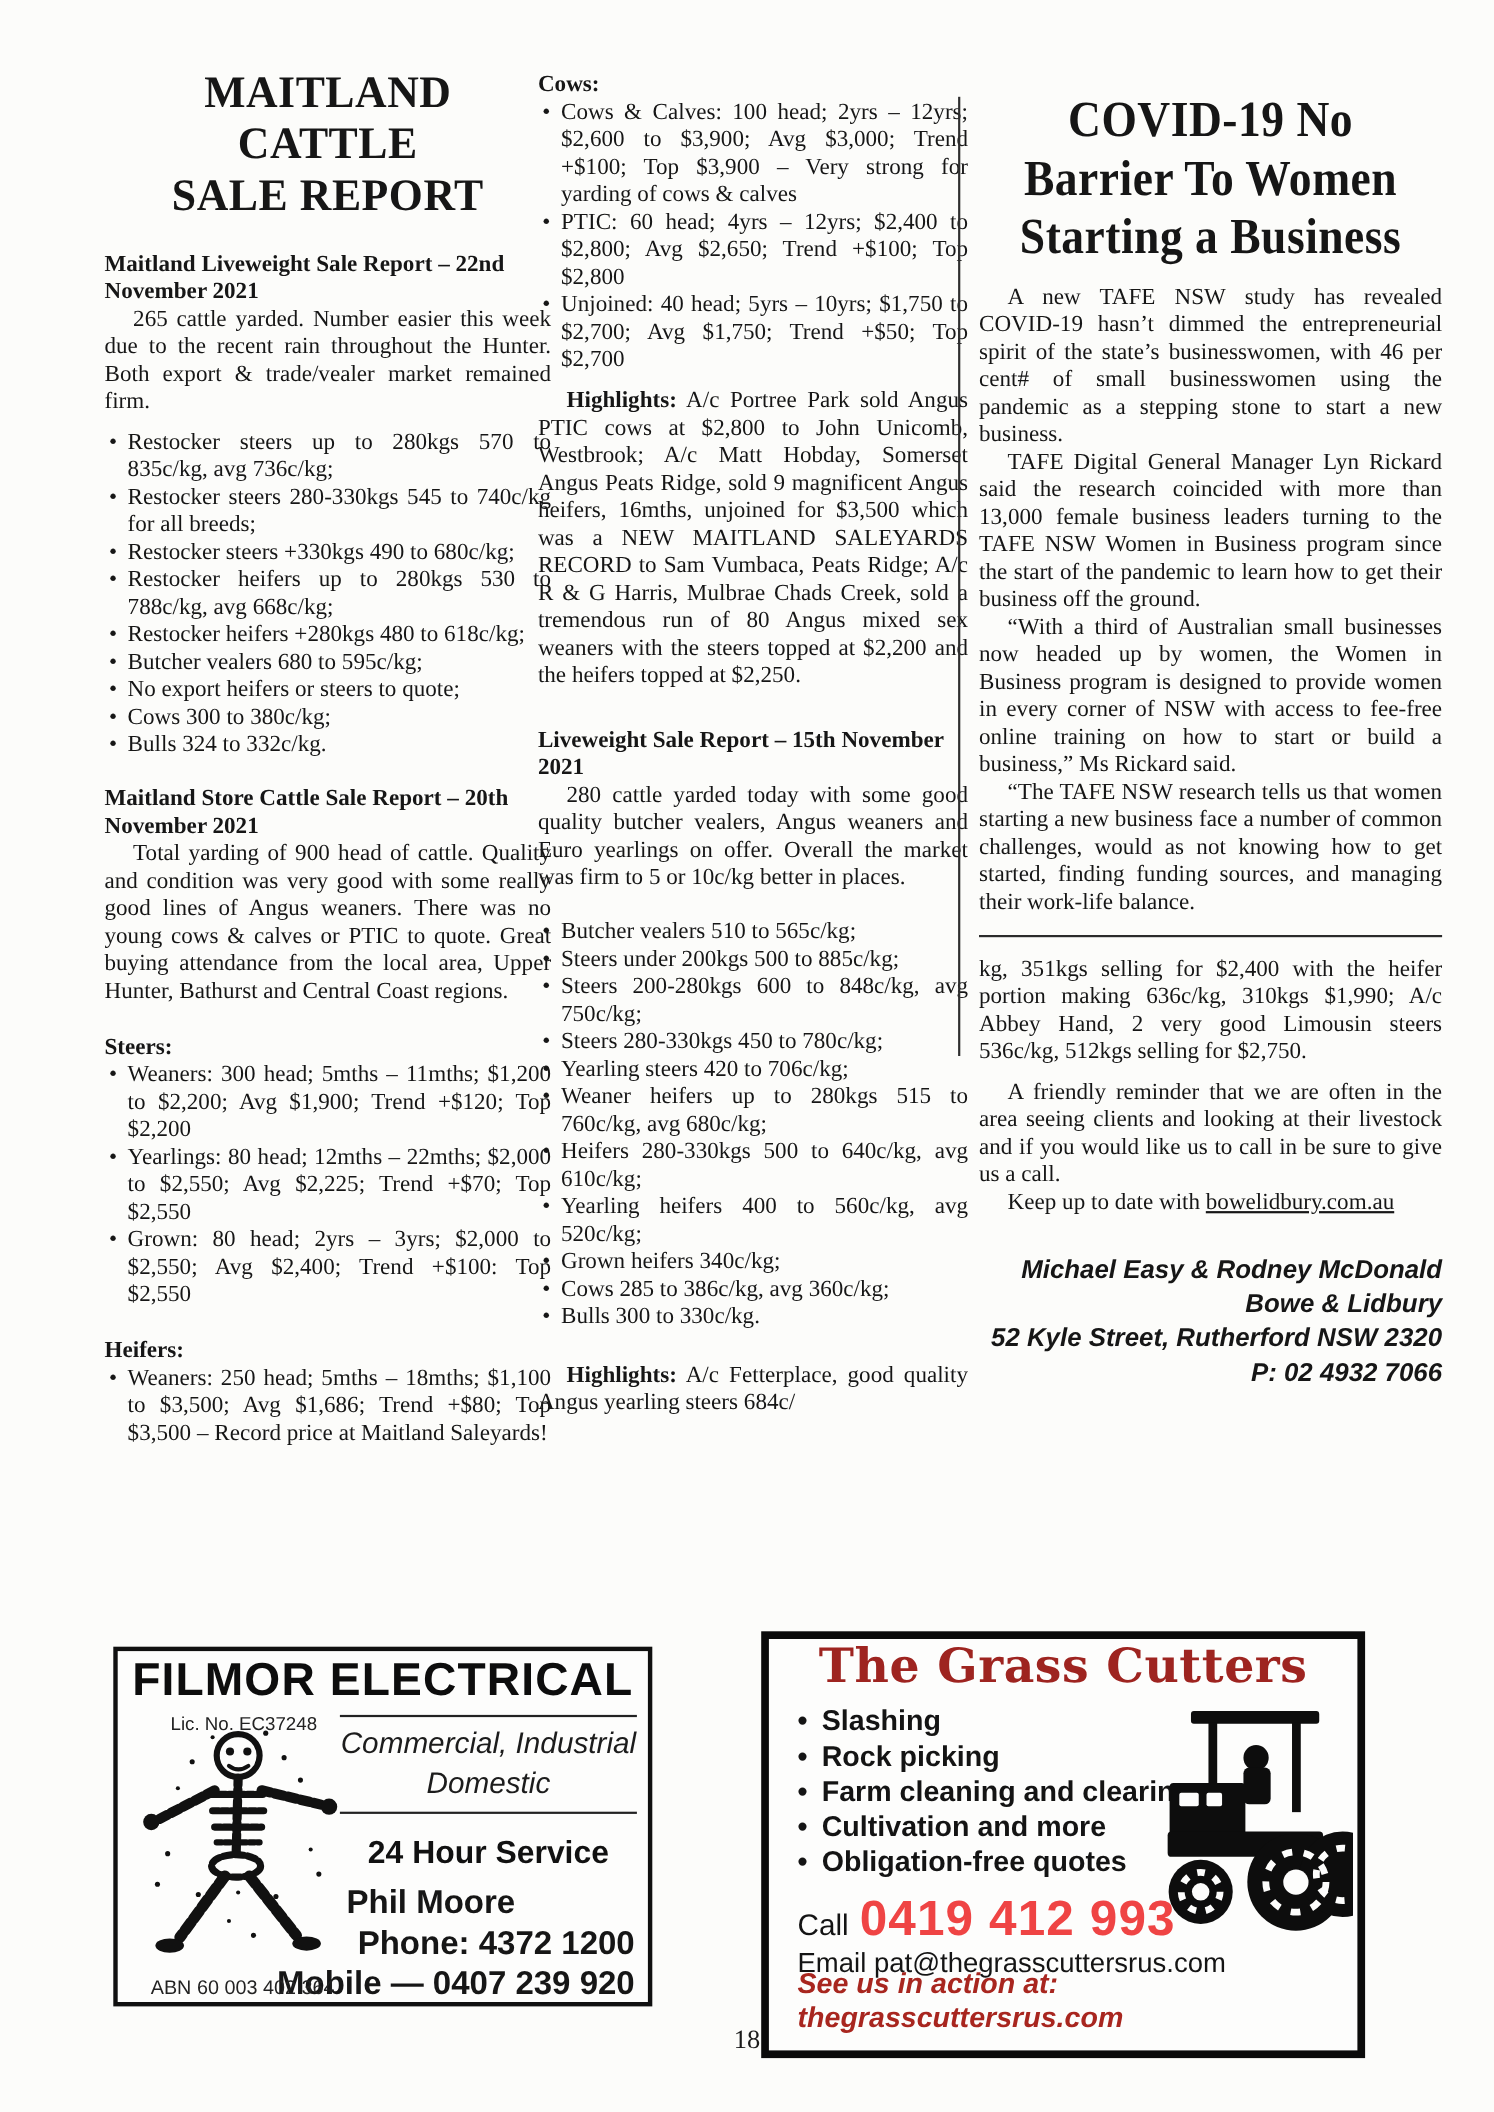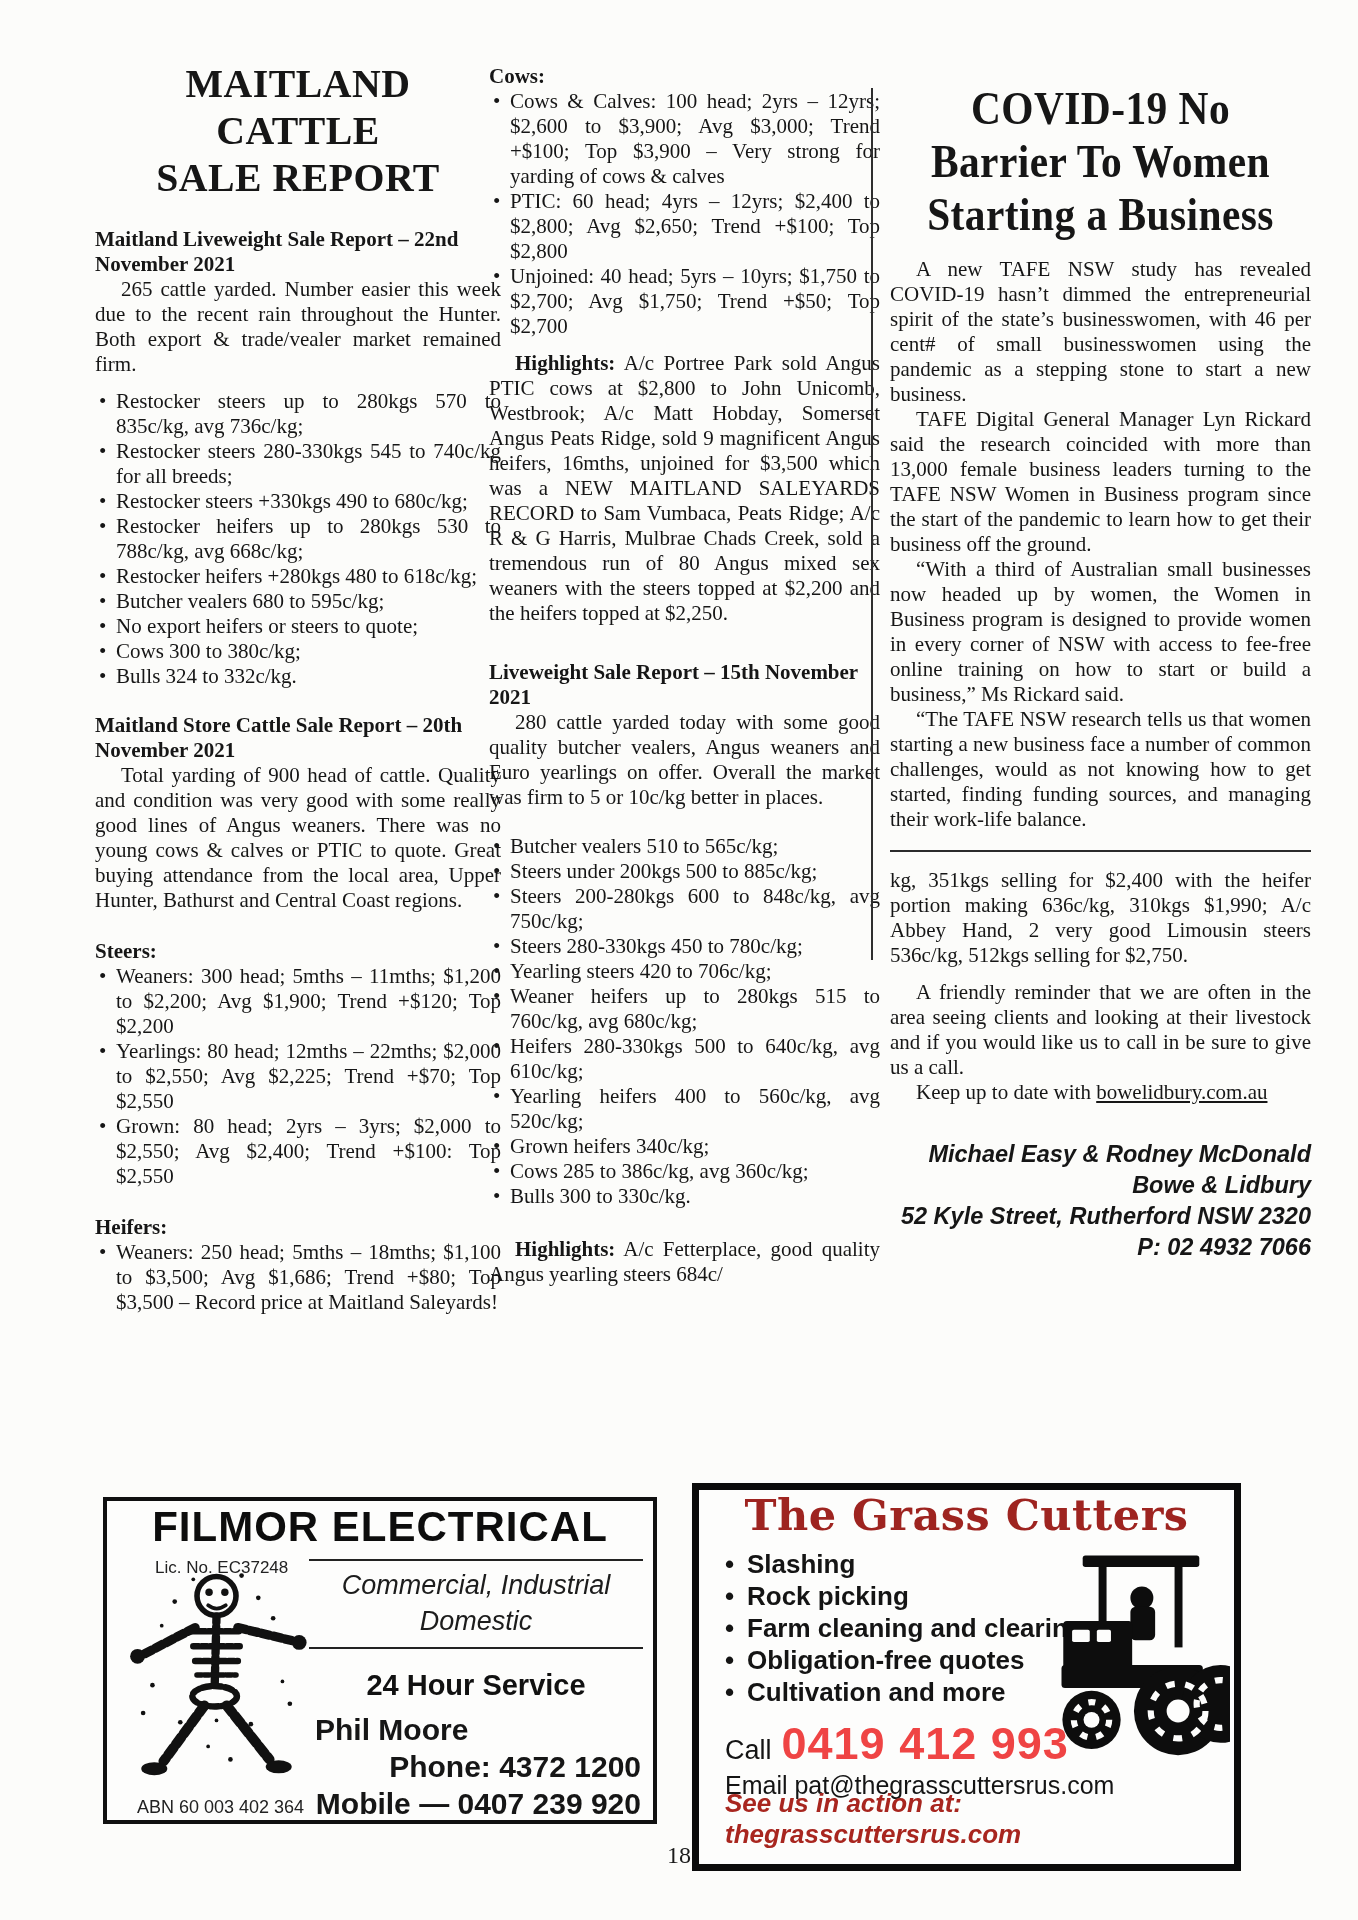--- a/index.html
+++ b/index.html
@@ -41,21 +41,21 @@
   .contact-block {
     margin-top:34px; text-align:right;
     font-family:"Liberation Sans", sans-serif; font-style:italic; font-weight:600;
     font-size:23.5px; line-height:31px;
   }
   
   #v-divider { position:absolute; left:871px; top:88px; width:2px; height:872px; background:#2e2e2e; }
 
   
   #filmor-ad {
-    position:absolute; left:103px; top:1497px; width:554px; height:327px;
+    position:absolute; left:103px; top:1497px; width:490px; height:327px;
     border:4px solid #101010; background:#fdfdfc;
     font-family:"Liberation Sans", sans-serif;
   }
   .f-title { position:absolute; left:0; right:0; top:2px; text-align:center;
     font-weight:bold; font-size:42px; letter-spacing:1px; color:#0d0d0d; }
   .f-lic { position:absolute; left:48px; top:57px; font-size:17px; color:#222; }
   .f-rule1, .f-rule2 { position:absolute; left:202px; right:10px; border-top:2.5px solid #222; }
   .f-rule1 { top:58px; } .f-rule2 { top:146px; }
   .f-services { position:absolute; left:202px; right:10px; top:66px; text-align:center;
     font-style:italic; font-size:27px; line-height:36px; color:#1c1c1c; }
@@ -248,22 +248,22 @@
     </g>
   </svg>
 </div>
 
 <div id="grass-ad">
   <div class="g-title" style="color: rgb(158, 36, 32);">The Grass Cutters</div>
   <div class="g-bullets">
       <div class="item">Slashing</div>
       <div class="item">Rock picking</div>
       <div class="item">Farm cleaning and clearing</div>
+      <div class="item">Cultivation and more</div>
       <div class="item">Obligation-free quotes</div>
-      <div class="item">Cultivation and more</div>
     </div>
 
   <svg class="g-tractor" width="178" height="212" viewBox="0 0 200 240">
     <g fill="#0d0d0d">
       <rect x="34" y="4" width="132" height="13" rx="3"></rect>
       <rect x="52" y="16" width="9" height="78"></rect>
       <rect x="138" y="16" width="9" height="92"></rect>
       <circle cx="101" cy="52" r="13"></circle>
       <rect x="88" y="62" width="28" height="38" rx="6"></rect>
       <rect x="12" y="78" width="78" height="58" rx="4"></rect>

